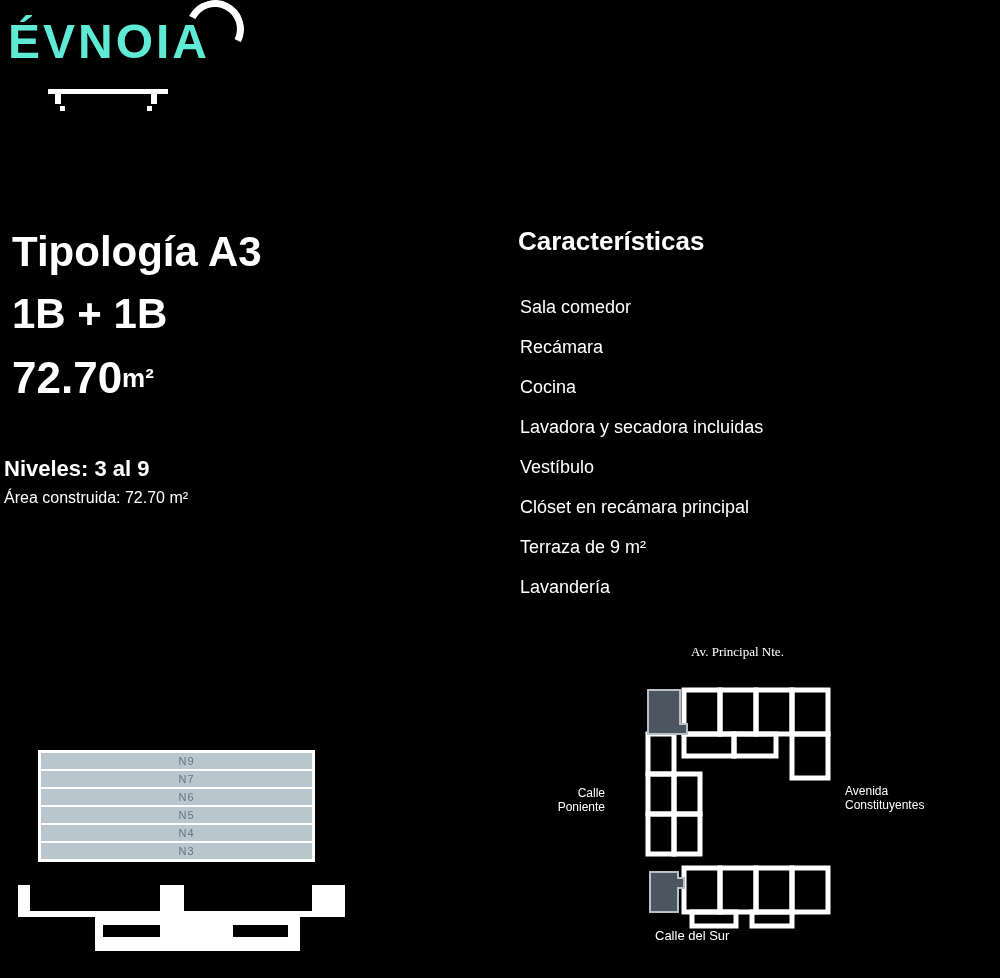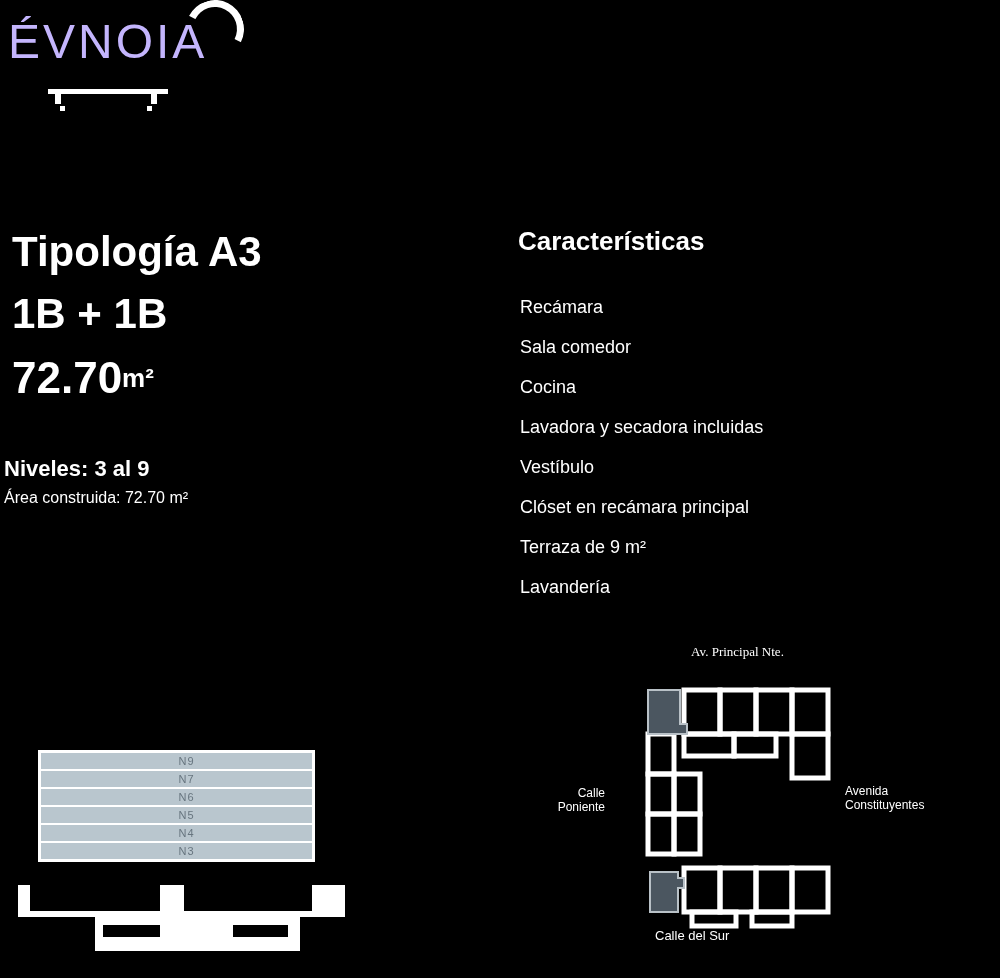--- a/index.html
+++ b/index.html
@@ -1,21 +1,21 @@
 <!DOCTYPE html>
 <html><head>
 <meta charset="utf-8">
 <style>
   html,body{margin:0;padding:0;background:#000;width:1000px;height:978px;overflow:hidden;
     font-family:"Liberation Sans", sans-serif;color:#fff;}
   .abs{position:absolute;}
   #page{position:relative;width:1000px;height:978px;background:#000;}
 
   
-  .logo-text{left:8px;top:14px;font-size:48px;font-weight:normal;letter-spacing:3px;color:#c4b5fd;}
+  .logo-text{left:8px;top:14px;font-size:48px;font-weight:bold;letter-spacing:3px;color:#5eead4;}
   .logo-arc{left:186px;top:0px;width:44px;height:44px;border:7px solid #fff;border-radius:50%;
     border-bottom-color:transparent;border-left-color:transparent;transform:rotate(-18deg);}
   .logo-underline{left:48px;top:89px;width:120px;height:5px;background:#fff;}
   .logo-tab{top:94px;width:6px;height:10px;background:#fff;}
   .logo-dot{top:106px;width:5px;height:5px;background:#fff;}
 
   
   .unit-typology{left:12px;top:228px;font-size:42px;font-weight:bold;}
   .unit-config{left:12px;top:290px;font-size:42px;font-weight:bold;}
   .unit-area{left:12px;top:353px;font-size:44px;font-weight:bold;}
@@ -64,22 +64,22 @@
   <div class="abs unit-typology">Tipología A3</div>
   <div class="abs unit-config">1B + 1B</div>
   <div class="abs unit-area">
     <span>72.70</span><span class="u">m²</span>
   </div>
   <div class="abs unit-levels">Niveles: 3 al 9</div>
   <div class="abs unit-area-detail">Área construida: 72.70 m²</div>
 
   <div class="abs features-title">Características</div>
   <div class="abs features-list">
+    <div class="feature-item">Sala comedor</div>
     <div class="feature-item">Recámara</div>
-    <div class="feature-item">Sala comedor</div>
     <div class="feature-item">Cocina</div>
     <div class="feature-item">Lavadora y secadora incluidas</div>
     <div class="feature-item">Vestíbulo</div>
     <div class="feature-item">Clóset en recámara principal</div>
     <div class="feature-item">Terraza de 9 m²</div>
     <div class="feature-item">Lavandería</div>
   </div>
 
   <div class="abs building">
     <div class="stack">

